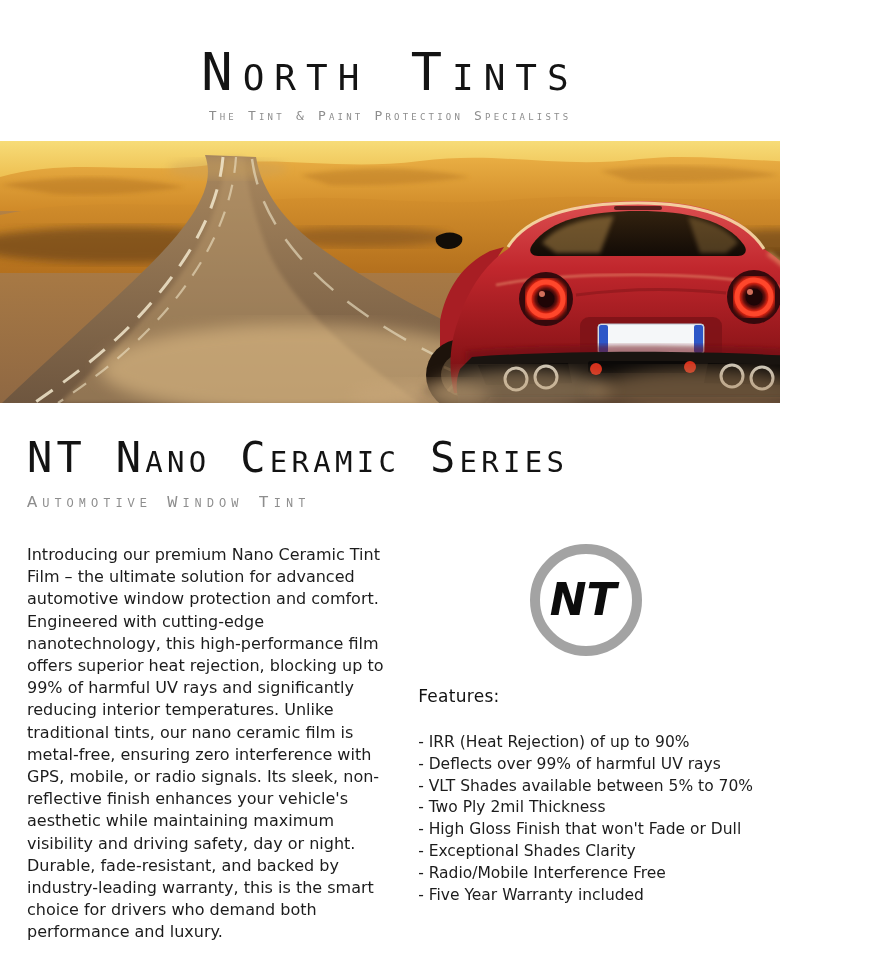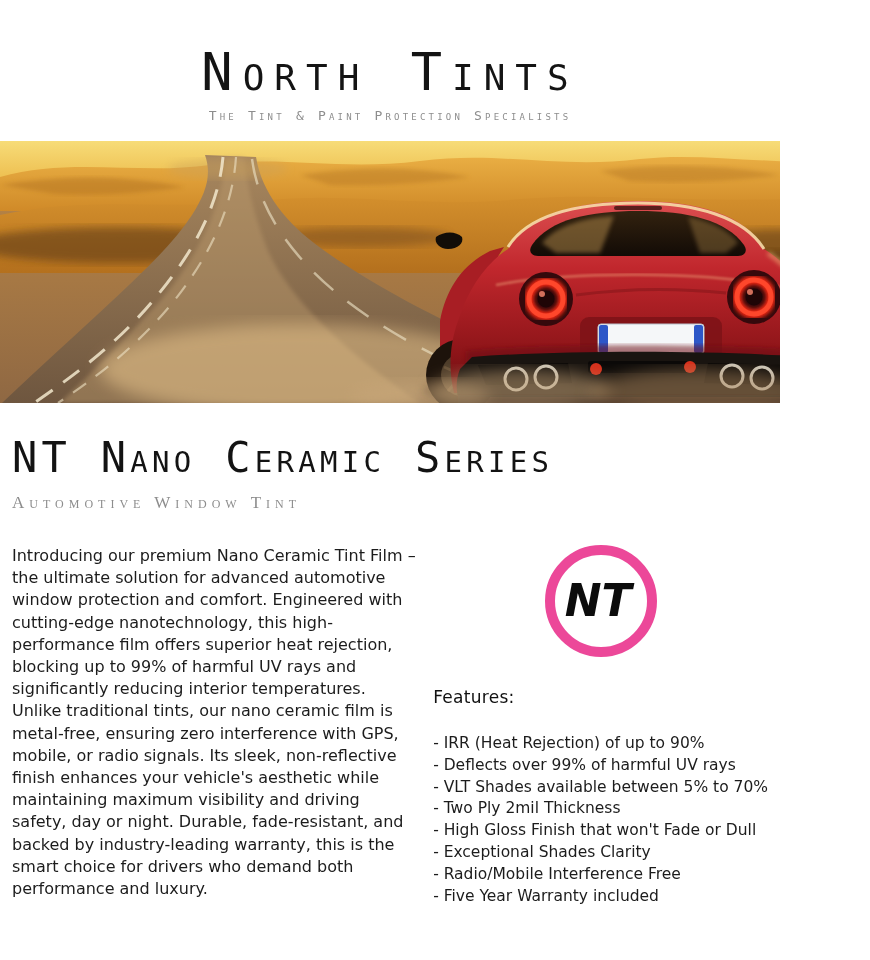--- a/index.html
+++ b/index.html
@@ -19,38 +19,38 @@
     font-variant:small-caps;
     font-size:13px;letter-spacing:3.2px;color:#8d8d8d;
     margin-top:10px;white-space:nowrap;
   }
 
   
   .hero{width:870px;height:262px;margin-top:18px;line-height:0;}
   .hero svg{display:block;}
 
   
-  .product{padding:0 12px;}
+  .product{padding:0 27px;}
   .title{
     margin:34px 0 0 0;
     font-family:"DejaVu Sans Mono","Liberation Mono",monospace;
     font-variant:small-caps;font-weight:400;
     font-size:42px;line-height:1;color:#131313;letter-spacing:4.3px;white-space:nowrap;
   }
   .subtitle{
-    font-family:Liberation Serif, serif;
+    font-family:Liberation Mono, monospace;
     font-variant:small-caps;
     font-size:17px;letter-spacing:5px;color:#8d8d8d;margin-top:14px;white-space:nowrap;
   }
   .columns{display:flex;margin-top:32px;}
   .desc{width:424px;margin:0;font-size:16px;line-height:22.2px;color:#1c1c1c;}
   .right{flex:1;padding-left:16px;}
   .badge{
     width:112px;height:112px;box-sizing:border-box;
-    border:10px solid #ec4899;border-radius:50%;
+    border:10px solid #a3a3a3;border-radius:50%;
     margin:0 auto 30px auto;
     display:flex;align-items:center;justify-content:center;
   }
   .badge span{
     font-style:italic;font-weight:bold;font-size:44px;color:#0c0c0c;
     letter-spacing:0px;padding-right:5px;line-height:1;
   }
   .feat-head{font-weight:normal;font-size:17px;color:#111;margin-top:2px;letter-spacing:.3px;}
   .feat-list{list-style:none;margin:26px 0 0 0;padding:0;font-size:15.5px;line-height:21.8px;color:#1c1c1c;}
   .feat-item{white-space:nowrap;}

